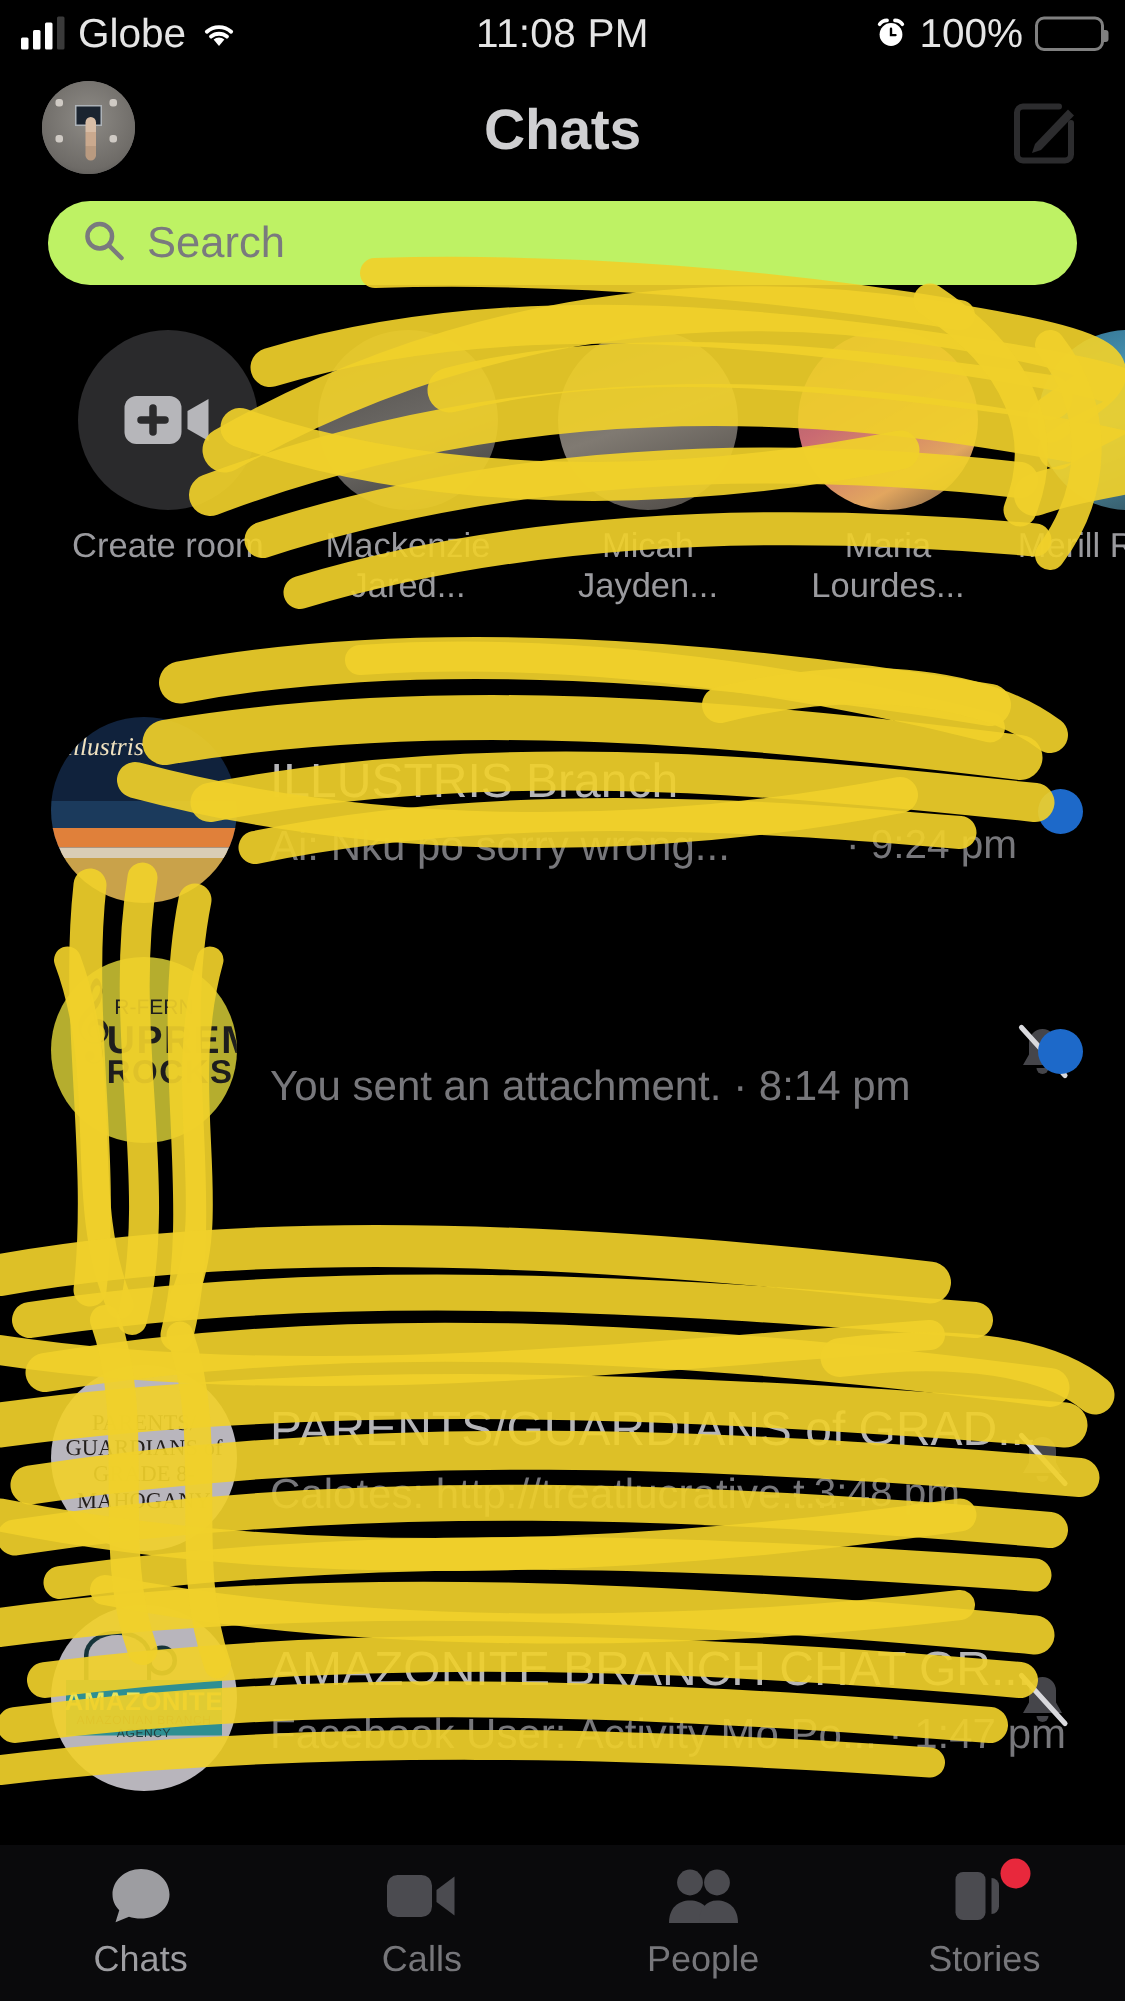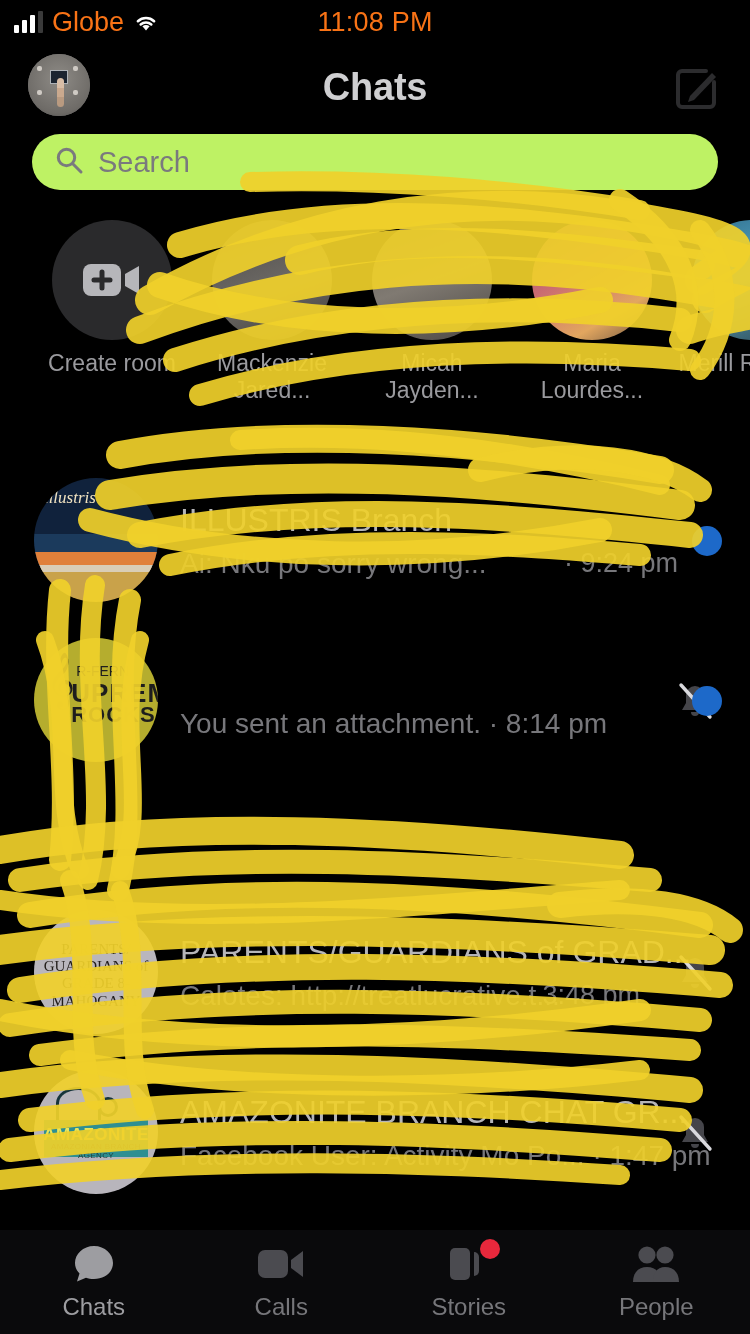--- a/index.html
+++ b/index.html
@@ -12,21 +12,21 @@
   .phone {
     position: relative;
     width: 750px; height: 1334px;
     background: #000;
     overflow: hidden;
   }
 
   
   .statusbar {
     position: absolute; top: 0; left: 0; width: 750px; height: 44px;
-    display: flex; align-items: center; color: #f97316;
+    display: flex; align-items: center; color: #e5e5e5;
   }
   .sb-left { position: absolute; left: 14px; display: flex; align-items: center; gap: 9px; }
   .sb-center { position: absolute; left: 0; width: 750px; text-align: center;
                font-size: 27px; font-weight: 500; letter-spacing: .2px; }
   .sb-right { position: absolute; right: 14px; display: flex; align-items: center; gap: 8px; }
   .carrier { font-size: 27px; font-weight: 500; }
   .bars { display: flex; align-items: flex-end; gap: 3px; height: 22px; }
   .bars i { display: block; width: 5px; background: #fff; border-radius: 1px; }
   .bars i:nth-child(1) { height: 8px; }
   .bars i:nth-child(2) { height: 13px; }
@@ -179,20 +179,32 @@
       <span class="carrier">Globe</span>
       <span class="wifi">
         <svg width="26" height="19" viewBox="0 0 26 19">
           <path d="M13 17.6 L9.4 13.3 a5.8 5.8 0 0 1 7.2 0 Z" fill="#fff"></path>
           <path d="M4.9 8.2 a12 12 0 0 1 16.2 0" stroke="#fff" stroke-width="2.6" fill="none" stroke-linecap="round"></path>
           <path d="M7.7 11.4 a8.2 8.2 0 0 1 10.6 0" stroke="#fff" stroke-width="2.6" fill="none" stroke-linecap="round"></path>
         </svg>
       </span>
     </div>
     <div class="sb-center">11:08 PM</div>
+    <div class="sb-right">
+      <span class="alarm">
+        <svg width="22" height="22" viewBox="0 0 22 22">
+          <circle cx="11" cy="12" r="7.6" fill="#fff"></circle>
+          <path d="M3.4 5.2 a6 6 0 0 1 5-2.6" stroke="#fff" stroke-width="2.4" fill="none" stroke-linecap="round"></path>
+          <path d="M18.6 5.2 a6 6 0 0 0-5-2.6" stroke="#fff" stroke-width="2.4" fill="none" stroke-linecap="round"></path>
+          <path d="M11 8.2 v4.2 h3" stroke="#000" stroke-width="1.6" fill="none" stroke-linecap="round"></path>
+        </svg>
+      </span>
+      <span class="battpct">100%</span>
+      <span class="batt"><span class="batt-fill"></span></span>
+    </div>
   </div>
 
   <div class="header">
     <div class="avatar-me">
       <div class="ph-wall"></div>
       <div class="ph-dot" style="left:14%;top:20%"></div>
       <div class="ph-dot" style="left:72%;top:20%"></div>
       <div class="ph-dot" style="left:14%;top:58%"></div>
       <div class="ph-dot" style="left:72%;top:58%"></div>
       <div class="ph-frame"></div>
@@ -406,34 +418,34 @@
       <div class="tab-ic">
         <svg width="48" height="36" viewBox="0 0 48 36">
           <rect x="1" y="4" width="30" height="28" rx="7" fill="#4b4b50"></rect>
           <path d="M34 14 L46 5 v26 l-12-9 Z" fill="#4b4b50"></path>
         </svg>
       </div>
       <div class="tab-label">Calls</div>
     </div>
     <div class="tab">
       <div class="tab-ic">
-        <svg width="42" height="38" viewBox="0 0 42 38">
-          <rect x="2" y="3" width="20" height="32" rx="5" fill="#4b4b50"></rect>
-          <path d="M26 7 a5 5 0 0 1 5 5 v14 a5 5 0 0 1-5 5 Z" fill="#4b4b50"></path>
-        </svg>
-        <span class="badge"></span>
-      </div>
-      <div class="tab-label">Stories</div>
-    </div>
-    <div class="tab">
-      <div class="tab-ic">
         <svg width="52" height="38" viewBox="0 0 52 38">
           <circle cx="17" cy="10" r="8.6" fill="#4b4b50"></circle>
           <circle cx="35" cy="10" r="8.6" fill="#4b4b50"></circle>
           <path d="M3 37 C 3 27, 9 22, 17 22 C 25 22, 31 27, 31 37 Z" fill="#4b4b50"></path>
           <path d="M23 37 C 23 27, 28 22, 35 22 C 43 22, 49 27, 49 37 Z" fill="#4b4b50"></path>
         </svg>
       </div>
       <div class="tab-label">People</div>
     </div>
+    <div class="tab">
+      <div class="tab-ic">
+        <svg width="42" height="38" viewBox="0 0 42 38">
+          <rect x="2" y="3" width="20" height="32" rx="5" fill="#4b4b50"></rect>
+          <path d="M26 7 a5 5 0 0 1 5 5 v14 a5 5 0 0 1-5 5 Z" fill="#4b4b50"></path>
+        </svg>
+        <span class="badge"></span>
+      </div>
+      <div class="tab-label">Stories</div>
+    </div>
   </div>
 
 </div>
 
 </body></html>

